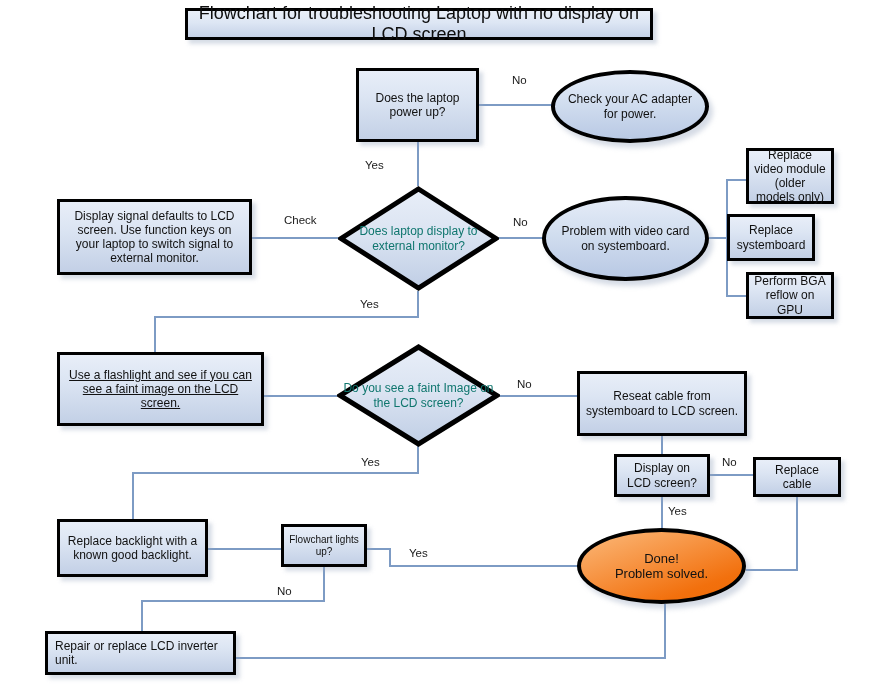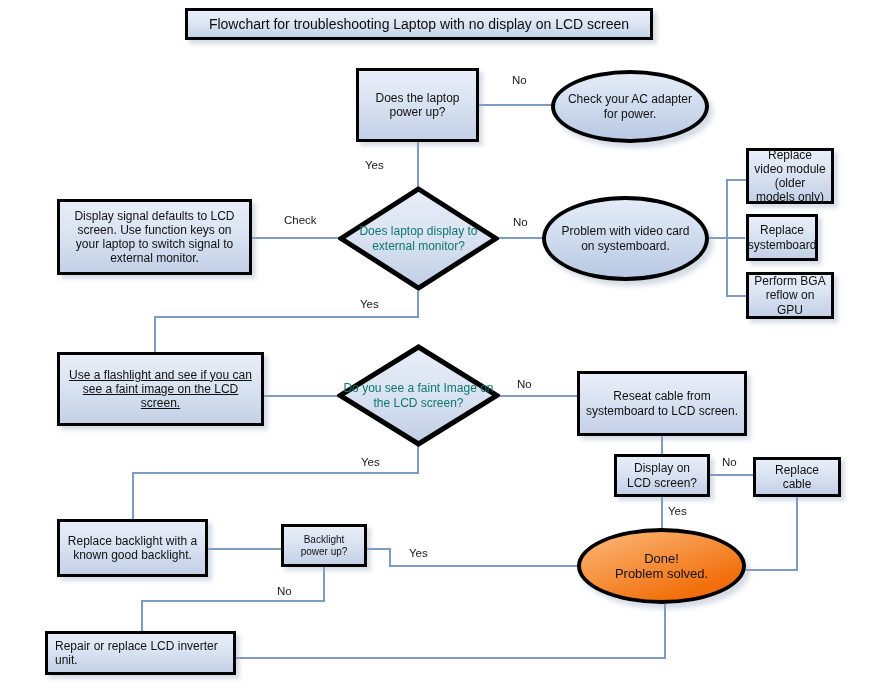--- a/index.html
+++ b/index.html
@@ -49,21 +49,21 @@
     padding: 2px 5px;
   }
   .rect.small { font-size: 10px; }
   .rect.leftalign { justify-content: flex-start; text-align: left; padding-left: 7px; }
 
   
   .banner {
     border: 3px solid #000000;
     background: linear-gradient(to bottom, #e9eff8 0%, #dde6f4 45%, #c5d2e7 100%);
     box-shadow: 4px 4px 4px rgba(150,165,190,0.38);
-    font-size: 14px;
+    font-size: 18px;
     color: #0d0d0d;
   }
 
   
   .ellipse {
     border: 4px solid #000000;
     border-radius: 50%;
     background: linear-gradient(to bottom, #e4ebf7 0%, #d3dff0 40%, #b9c9e4 100%);
     box-shadow: 4px 5px 5px rgba(150,165,190,0.40);
     font-size: 12px;
@@ -184,21 +184,21 @@
   </div>
 
   <div class="node ellipse" style="left:542px; top:196px; width:167px; height:85px;">
     <span>Problem with video card on systemboard.</span>
   </div>
 
   <div class="node rect" style="left:746px; top:148px; width:88px; height:56px;">
     <span>Replace video module (older models only)</span>
   </div>
 
-  <div class="node rect" style="left:746px; top:214px; width:72px; height:47px;text-align:center;">
+  <div class="node rect" style="left:727px; top:214px; width:88px; height:47px;text-align:center;">
     <span>Replace systemboard</span>
   </div>
 
   <div class="node rect" style="left:746px; top:272px; width:88px; height:47px;">
     <span>Perform BGA reflow on GPU</span>
   </div>
 
   <div class="elabel" style="left:284px; top:214px;">Check</div>
   <div class="elabel" style="left:513px; top:216px;">No</div>
   <div class="elabel" style="left:360px; top:298px;">Yes</div>
@@ -229,21 +229,21 @@
   <div class="elabel" style="left:517px; top:378px;">No</div>
   <div class="elabel" style="left:361px; top:456px;">Yes</div>
   <div class="elabel" style="left:722px; top:456px;">No</div>
   <div class="elabel" style="left:668px; top:505px;">Yes</div>
 
   <div class="node rect" style="left:57px; top:519px; width:151px; height:58px;">
     <span>Replace backlight with a known good backlight.</span>
   </div>
 
   <div class="node rect small" style="left:281px; top:524px; width:86px; height:43px;">
-    <span>Backlight power up?</span>
+    <span>Flowchart lights up?</span>
   </div>
 
   <div class="node ellipse done" style="left:577px; top:528px; width:169px; height:76px;">
     <span>
       <span>Done!</span><br>
       <span>Problem solved.</span>
     </span>
   </div>
 
   <div class="elabel" style="left:409px; top:547px;">Yes</div>

